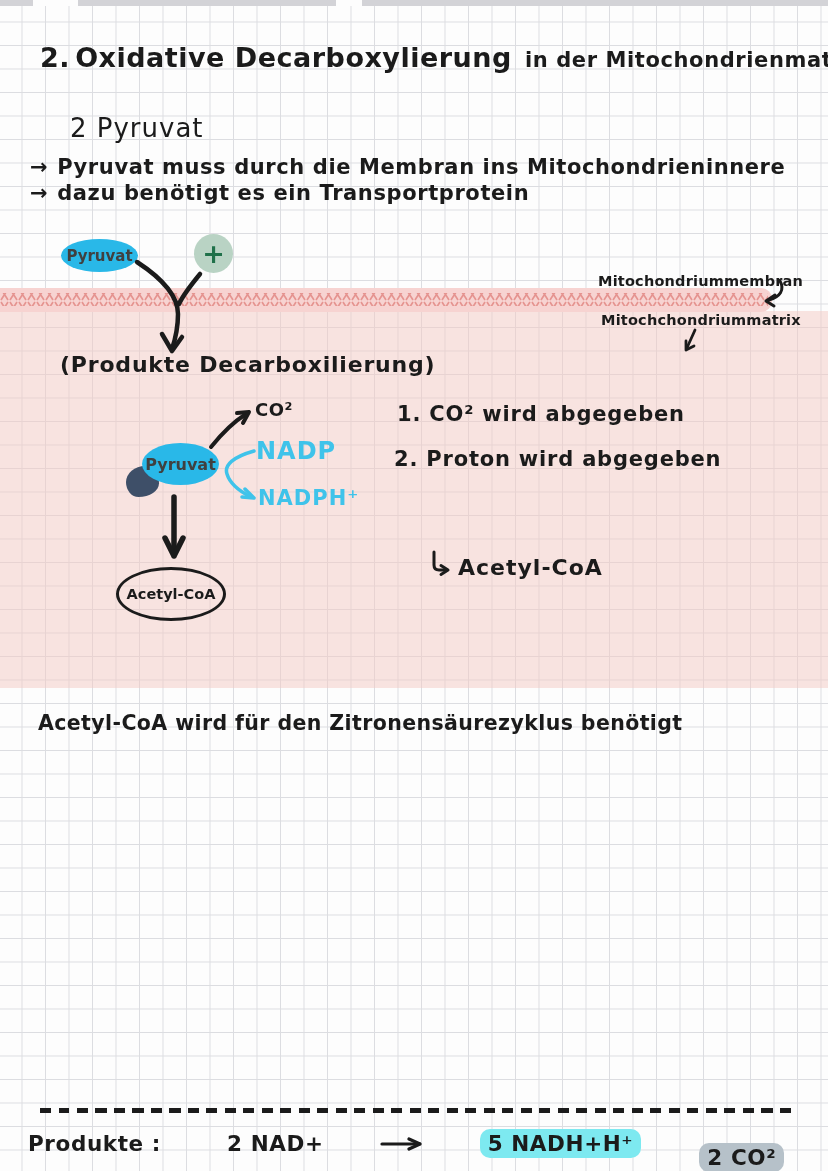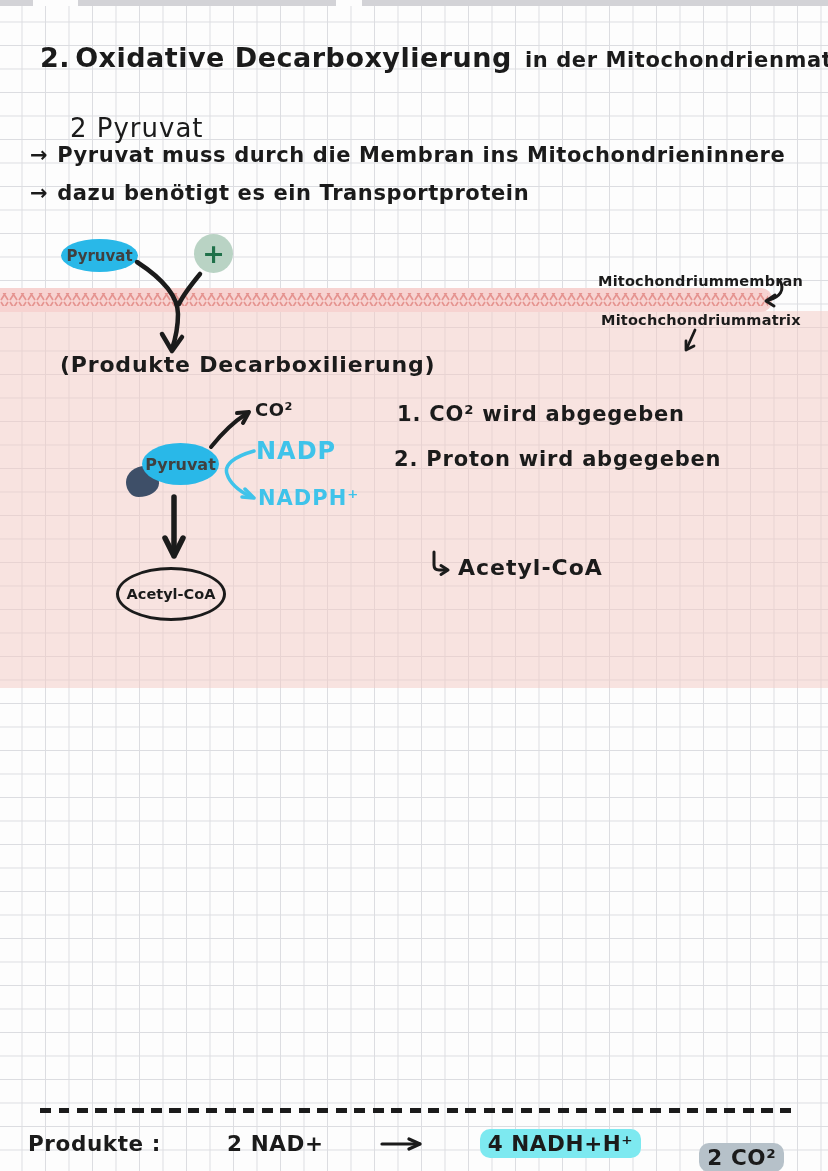--- a/index.html
+++ b/index.html
@@ -17,21 +17,21 @@
   .top-edge{left:0;top:0;width:828px;height:6px;background:#d3d3d7;}
   .top-gap{top:0;height:6px;background:#fdfdfd;}
 
   
   .title-row{left:40px;top:42px;white-space:nowrap;}
   .t-num,.t-main{font-size:27px;font-weight:700;letter-spacing:.5px;}
   .t-sub{font-size:21px;font-weight:600;letter-spacing:.6px;margin-left:8px;}
   .count-line{left:70px;top:113px;font-size:26px;font-weight:400;letter-spacing:1px;}
   .bullet{font-size:21px;font-weight:600;letter-spacing:.6px;white-space:nowrap;}
   .bullet .arr{margin-right:9px;}
-  .b1{left:30px;top:143px;text-align:center;}
+  .b1{left:30px;top:155px;text-align:center;}
   .b2{left:30px;top:181px;}
 
   
   .matrix-overlay{left:0;top:311px;width:828px;height:377px;background:var(--matrix-overlay);opacity:.5;}
   .membrane-svg{left:0;top:288px;}
   .mem-band{fill:var(--membrane-band);}
   .mem-x{stroke:var(--membrane-pattern);stroke-width:1.7;fill:none;}
   .mem-label{left:598px;top:273px;font-size:14.5px;font-weight:700;letter-spacing:.2px;white-space:nowrap;}
   .matrix-label{left:601px;top:312px;font-size:14.5px;font-weight:700;letter-spacing:.2px;white-space:nowrap;}
 
@@ -133,30 +133,31 @@
     <div class="step-l2"></div>
   </div>
   <div class="abs step-result">
     <svg width="26" height="28" viewBox="0 0 26 28" class="ink-stroke">
       <path d="M6,3 L6,16 Q6,21 11,21 L18,21" stroke-width="3"></path>
       <path d="M20,21 L13,16.5 M20,21 L13,25.5" stroke-width="3"></path>
     </svg>
     <span class="sr-text">Acetyl-CoA</span>
   </div>
 
+  <div class="abs note">Acetyl-CoA wird für den Zitronensäurezyklus benötigt</div>
 
   <div class="abs divider"></div>
   <div class="abs footer">
     <span>Produkte :</span>
     <span class="f-reagent">2 NAD+</span>
     <svg class="f-arrow ink-stroke" width="46" height="14" viewBox="0 0 46 14">
       <path d="M2,7 L38,7" stroke-width="3.2"></path>
       <path d="M40,7 L29,2 M40,7 L29,12" stroke-width="3.2"></path>
     </svg>
-    <span class="hl hl-cyan">4 NADH+H⁺</span>
+    <span class="hl hl-cyan">5 NADH+H⁺</span>
     <span class="hl hl-gray">2 CO²</span>
   </div>
 
   <svg class="abs overlay" width="828" height="1171" viewBox="0 0 828 1171">
     <g class="ink-stroke" stroke-width="4.5">
       <path d="M137,262 C163,279 178,297 178,314 C178,329 175,340 172,349"></path>
       <path d="M200,274 C191,285 183,295 179,304"></path>
       <path d="M172,351 L162,334 M172,351 L182,337"></path>
     </g>
     <g class="ink-stroke" stroke-width="4">

